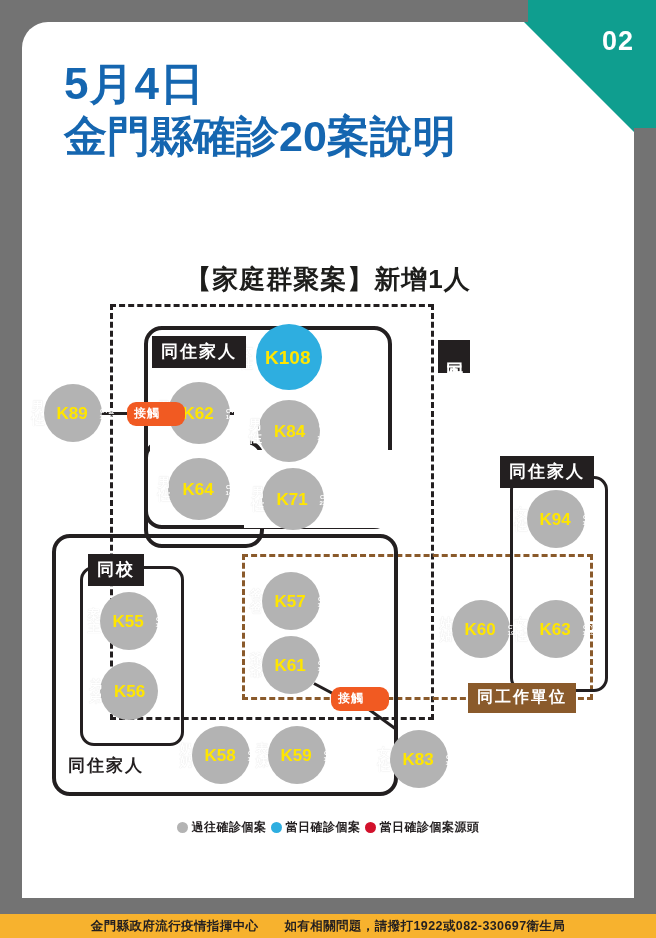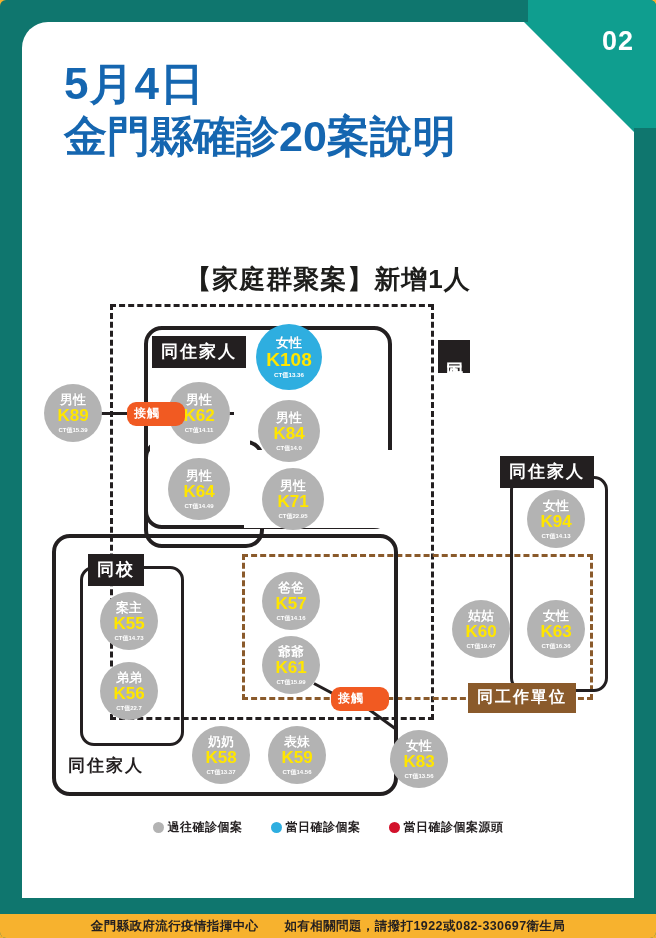--- a/index.html
+++ b/index.html
@@ -6,23 +6,22 @@
   body{
     width:656px;height:938px;
     background:#f7b22e;
     font-family:"Liberation Sans","DejaVu Sans",sans-serif;
     overflow:hidden;
     position:relative;
   }
   
   #page{
     position:absolute;inset:0;
-    background:#0f766e;
+    background:#737373;
     overflow:hidden;
-    border-radius:6px;
   }
   .corner-teal{
     position:absolute;top:0;right:0;
     width:128px;height:128px;
     background:#0f9e8f;
     z-index:2;
   }
   .corner-num{
     position:absolute;top:26px;right:22px;
     color:#ffffff;font-size:27px;font-weight:bold;
@@ -63,25 +62,26 @@
   }
   
   #diagram{
     position:absolute;left:22px;top:268px;
     width:612px;height:520px;z-index:6;
   }
   
   .node{
     position:absolute;
     border-radius:50%;
-    display:flex;flex-direction:column;
+    display:flex;flex-direction:row;
     align-items:center;justify-content:center;
     text-align:center;
     box-sizing:border-box;
     z-index:8;
+    gap:12px;
   }
   .node.gray{background:#b3b3b3;}
   .node.blue{background:#2eaee0;}
   .node .rel{
     color:#ffffff;font-weight:bold;line-height:1;
     text-shadow:0 0 1px rgba(0,0,0,.15);
   }
   .node .kid{
     color:#ffe600;font-weight:bold;line-height:1.05;
   }
@@ -139,21 +139,21 @@
     position:absolute;background:#f15a22;color:#ffffff;
     font-size:12px;font-weight:bold;letter-spacing:1px;
     padding:3px 25px 4px 7px;border-radius:9px;z-index:14;
     white-space:nowrap;
   }
   .line{position:absolute;background:#231f20;z-index:7;}
   
   .legend{
     position:absolute;left:0;right:0;bottom:62px;
     display:flex;justify-content:center;align-items:center;
-    gap:28px;z-index:7;
+    gap:4px;z-index:7;
   }
   .legend-item{display:flex;align-items:center;gap:4px;}
   .legend-dot{width:11px;height:11px;border-radius:50%;display:block;}
   .legend-text{font-size:12px;font-weight:bold;color:#231f20;letter-spacing:.5px;}
   
   .footer{
     position:absolute;left:0;right:0;bottom:0;height:24px;
     background:#f7b22e;display:flex;align-items:center;
     justify-content:center;gap:26px;z-index:8;
   }

